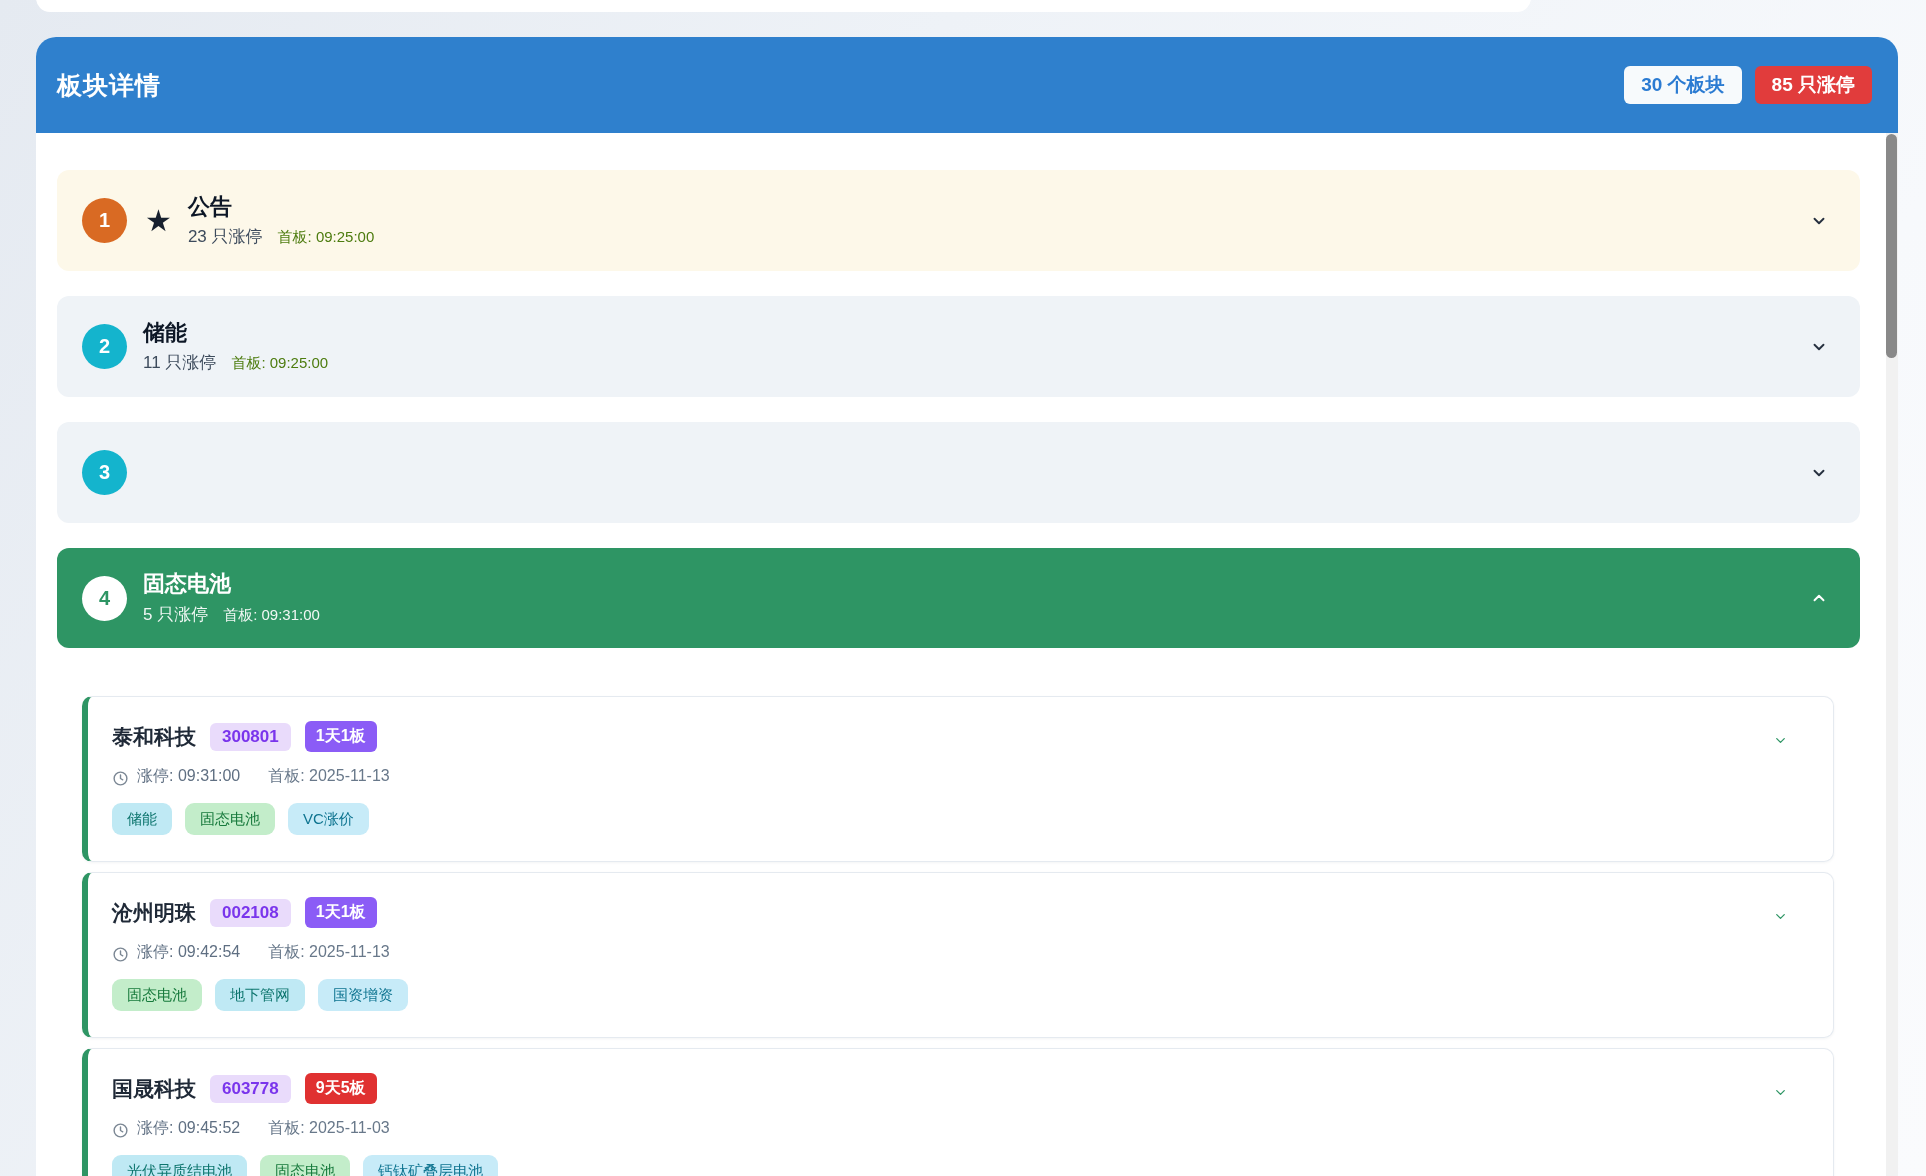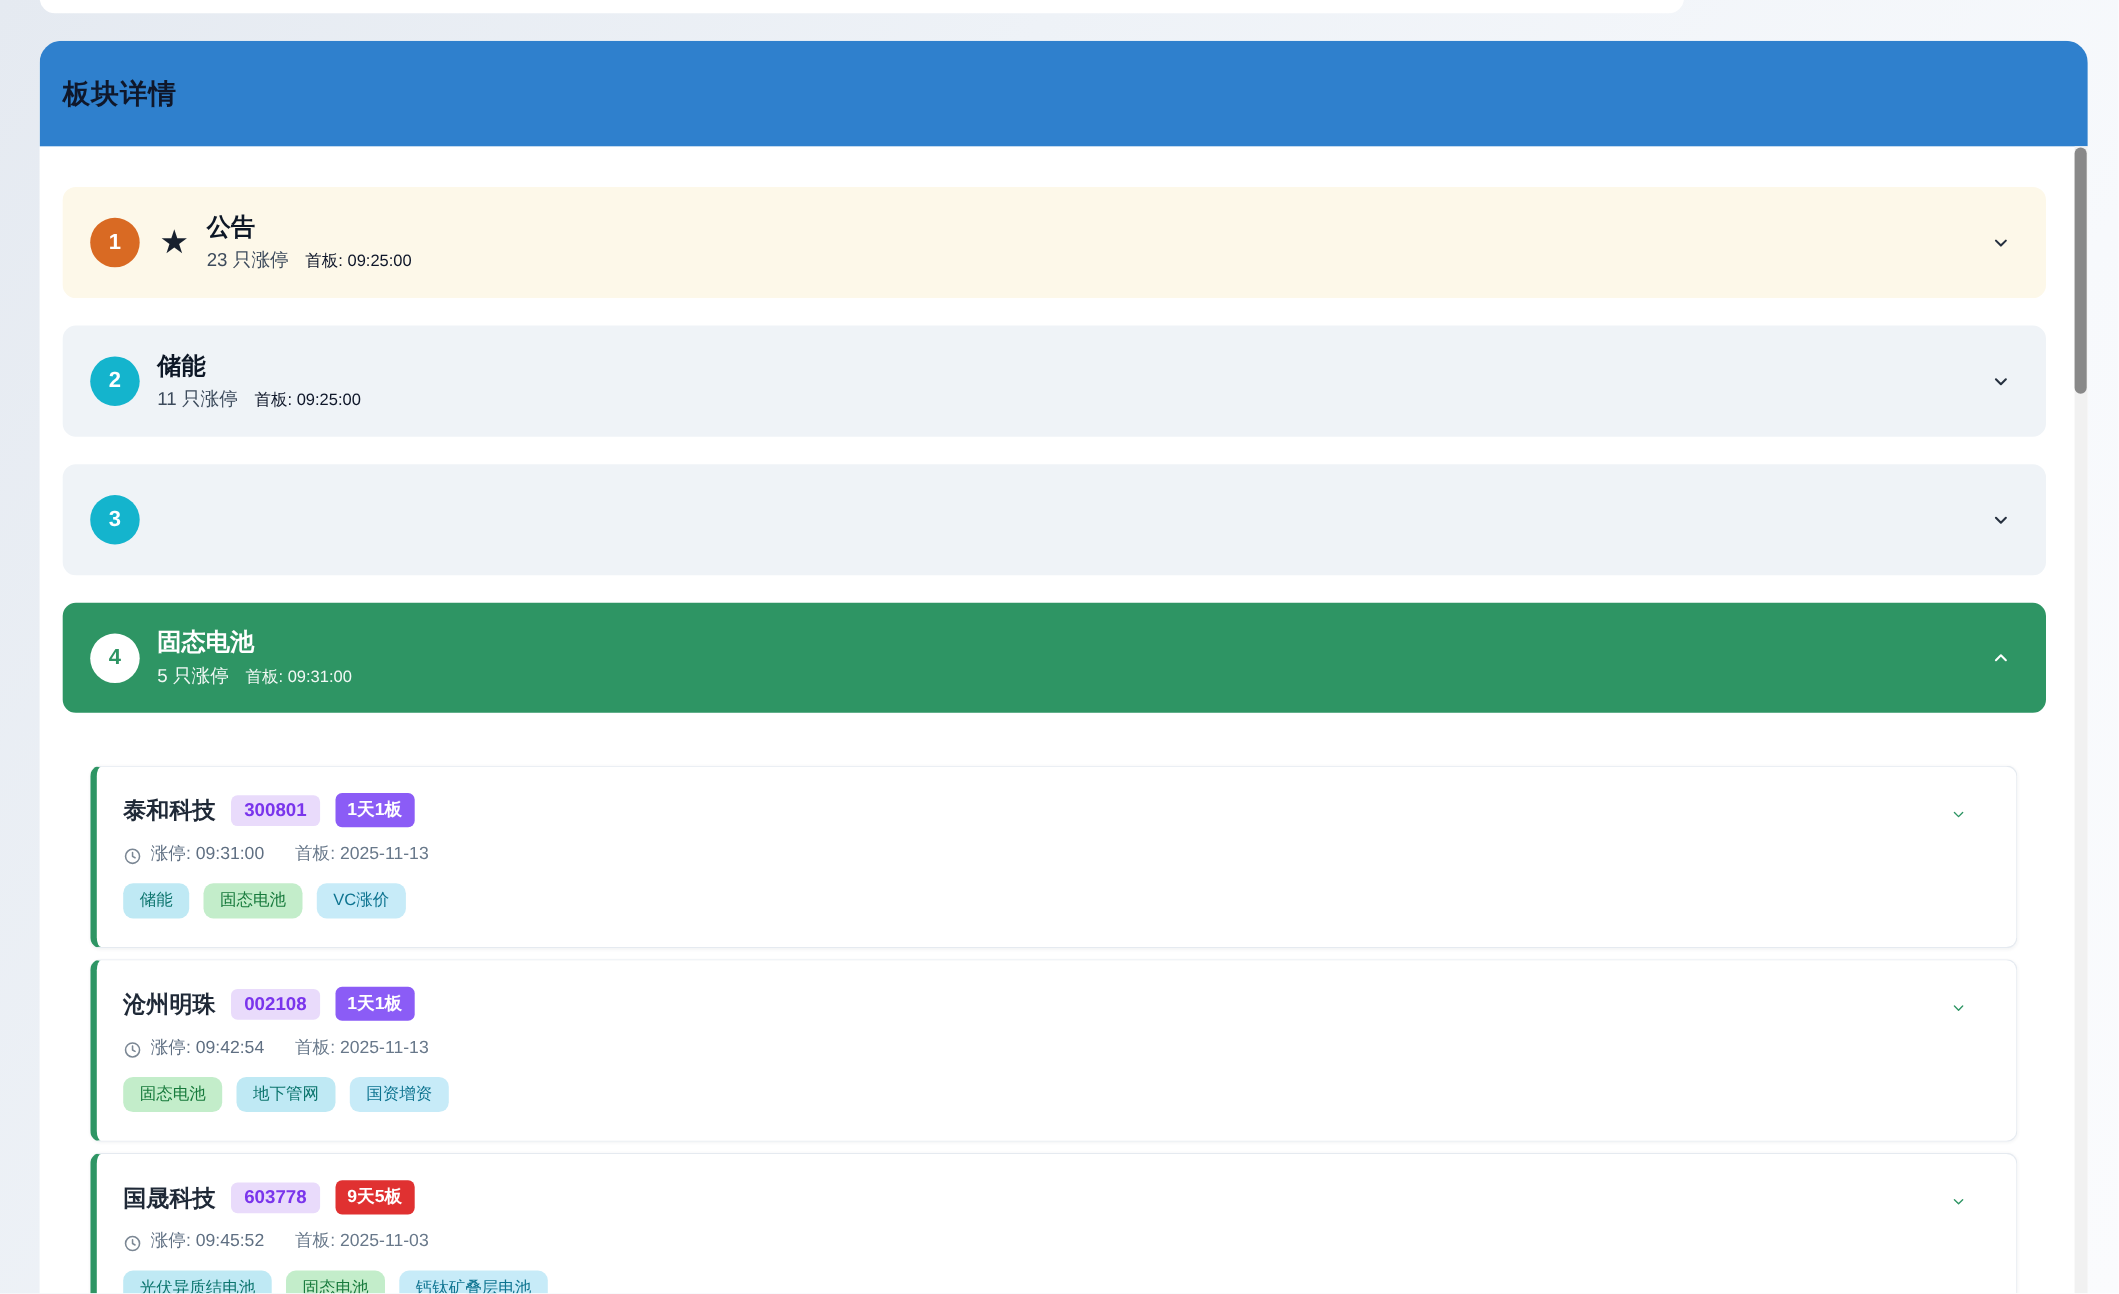--- a/index.html
+++ b/index.html
@@ -16,21 +16,21 @@
   }
   
   .panel{
     position:absolute; left:36px; top:37px; width:1862px; height:1139px;
     background:#ffffff; border-radius:20px 20px 0 0; overflow:hidden;
   }
   .panel-header{
     height:96px; background:#2f80cd; display:flex; align-items:center;
     justify-content:space-between; padding:0 26px 0 21px;
   }
-  .panel-title{ color:#0f172a; font-size:25px; font-weight:bold; letter-spacing:1px; }
+  .panel-title{ color:#ffffff; font-size:25px; font-weight:bold; letter-spacing:1px; }
   .header-badges{ display:flex; gap:13px; }
   .badge{ font-size:19px; font-weight:bold; padding:8px 17px; border-radius:6px; line-height:1.2; }
   .badge.white{ background:#f7fafc; color:#2b7bd2; }
   .badge.red{ background:#e13c3c; color:#ffffff; }
 
   .panel-body{
     position:relative; height:calc(100% - 96px);
     padding:37px 38px 0 21px; overflow:hidden;
   }
   .sector-list{ display:flex; flex-direction:column; gap:25px; }
@@ -50,21 +50,21 @@
   .rank-badge.orange{ background:#d96a23; }
   .rank-badge.white-green{ background:#ffffff; color:#2e9564; }
 
   .star{ font-size:30px; color:#17202e; margin-left:18px; line-height:1; }
 
   .sector-info{ margin-left:16px; }
   .sector-name{ font-size:22px; font-weight:bold; color:#0d1726; line-height:1.25; }
   .sector-row.expanded .sector-name{ color:#ffffff; }
   .sector-sub{ margin-top:5px; display:flex; align-items:baseline; gap:15px; }
   .sector-count{ font-size:17px; color:#3d4b5c; }
-  .sector-first{ font-size:15px; color:#0f172a; }
+  .sector-first{ font-size:15px; color:#4d7c0f; }
   .sector-row.expanded .sector-count,
   .sector-row.expanded .sector-first{ color:rgba(255,255,255,0.93); }
 
   .row-chevron{ margin-left:auto; color:#26303f; display:flex; }
   .sector-row.expanded .row-chevron{ color:#ffffff; }
 
   .stock-list{ display:flex; flex-direction:column; gap:10px; margin:23px 26px 0 25px; }
   .stock-card{
     position:relative; background:#ffffff; border:1px solid #e5eaf0;
     border-left:6px solid #2e9564; border-radius:10px;
@@ -97,20 +97,24 @@
     background:#898989; border-radius:6px; }
 </style>
 </head>
 <body>
 
 <div class="ghost-strip"></div>
 
 <div class="panel">
   <div class="panel-header">
     <div class="panel-title">板块详情</div>
+    <div class="header-badges">
+      <div class="badge white">30 个板块</div>
+      <div class="badge red">85 只涨停</div>
+    </div>
   </div>
   <div class="panel-body">
     <div class="sector-list" id="sector-list">
         <div class="sector-row cream">
           <div class="rank-badge orange">1</div>
           <span class="star">★</span>
           <div class="sector-info">
             <div class="sector-name">公告</div>
             <div class="sector-sub">
               <span class="sector-count">23 只涨停</span>

